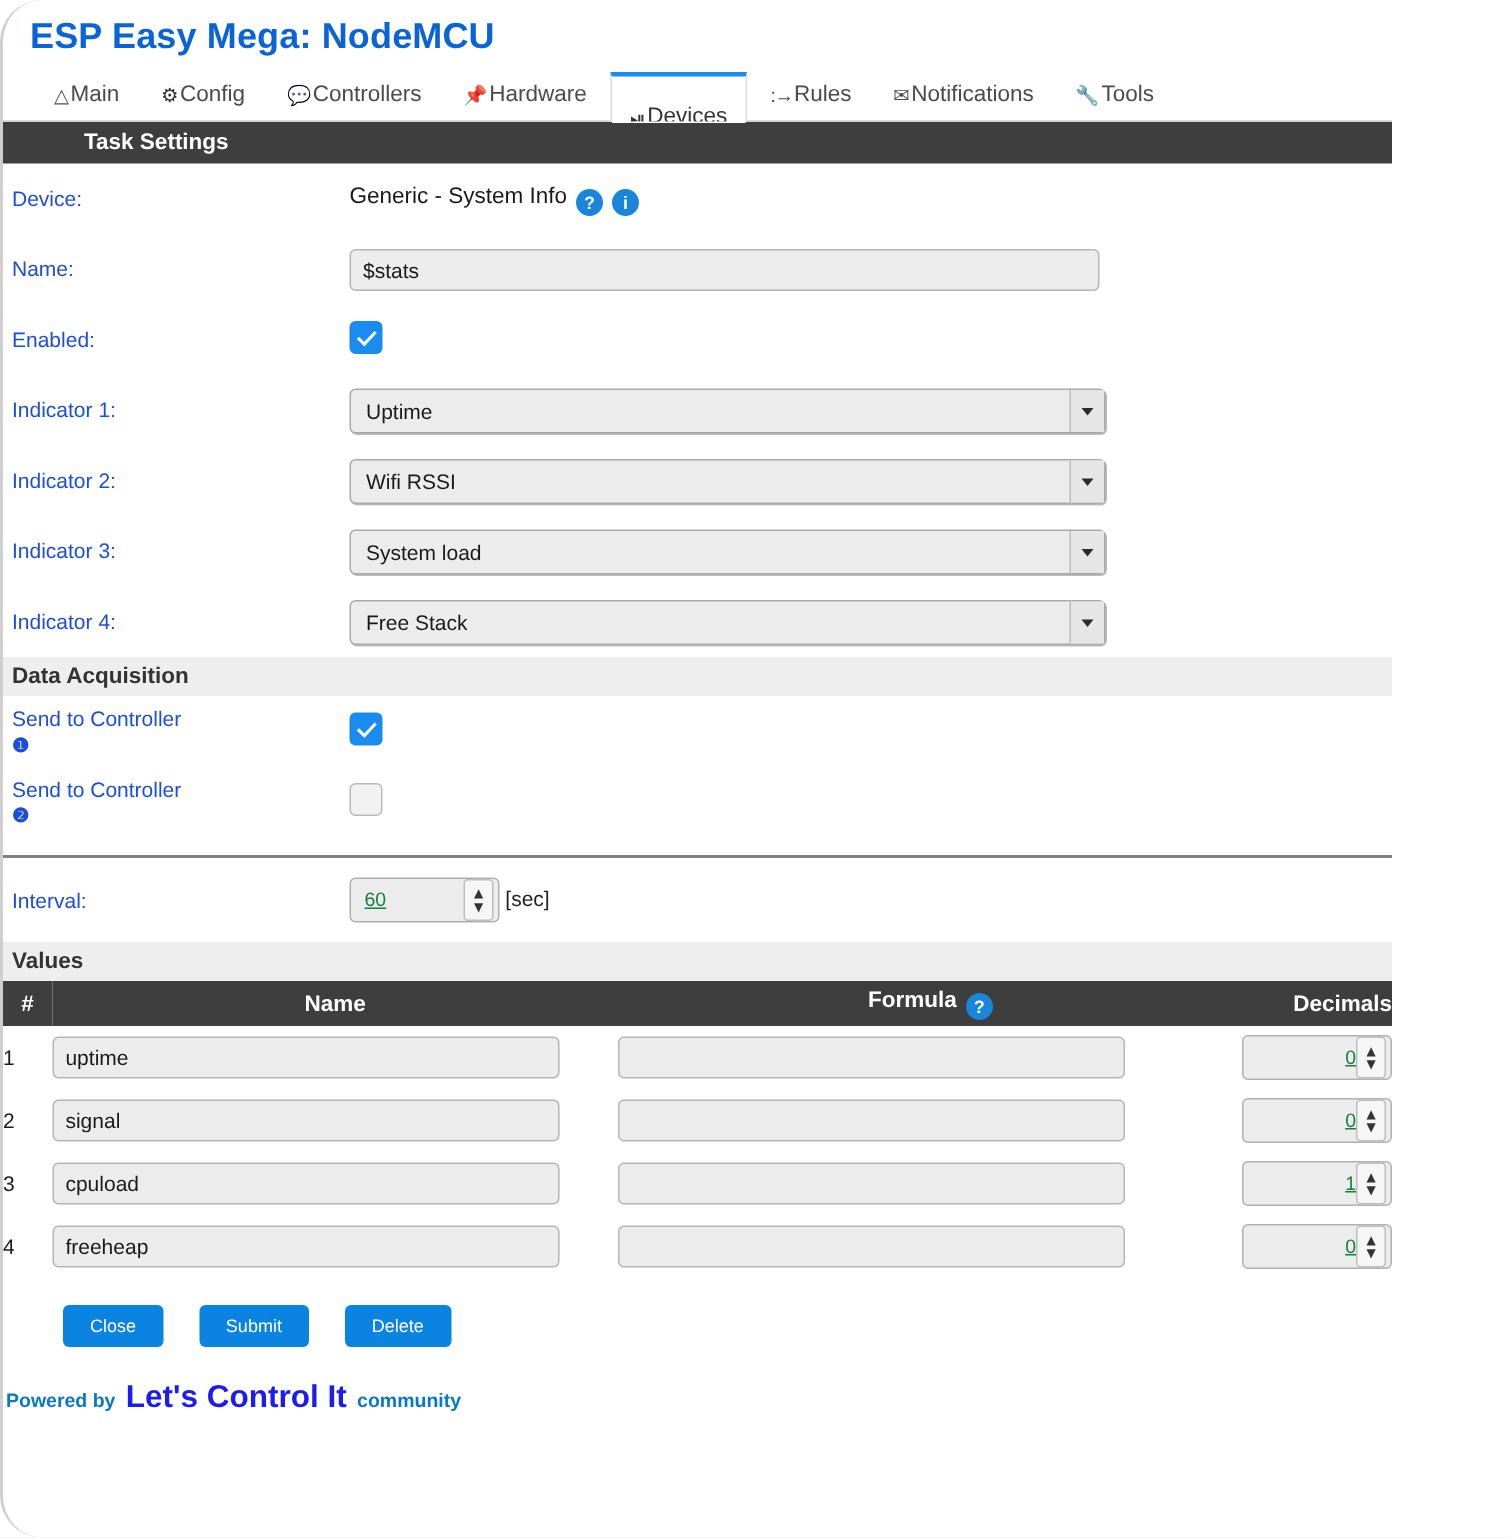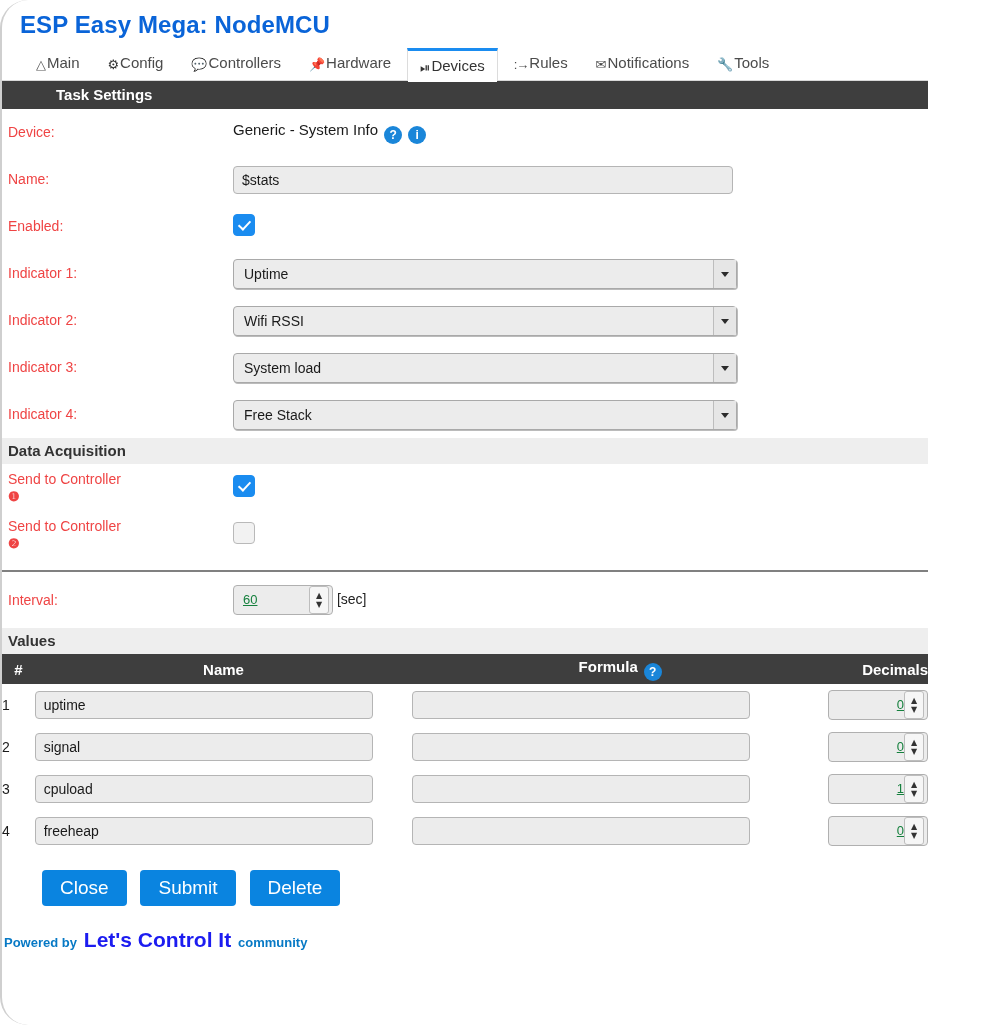--- a/index.html
+++ b/index.html
@@ -63,21 +63,21 @@
     margin-right: 1px;
     vertical-align: -1px;
     line-height: 1;
   }
   .tab.active {
     background: #ffffff;
     border-left: 1px solid #dcdcdc;
     border-right: 1px solid #dcdcdc;
     border-top: 3px solid #1a8cf0;
     color: #333333;
-    padding-top: 6px;
+    padding-top: 18px;
     z-index: 3;
   }
   .tab.active::after {
     content: "";
     position: absolute;
     left: 0; right: 0; bottom: -1px;
     height: 1px;
     background: #ffffff;
   }
 
@@ -122,21 +122,21 @@
     display: flex;
     align-items: center;
     min-height: 47px;
     padding-left: 6px;
     box-sizing: border-box;
   }
   .row .lbl {
     width: 225px;
     flex: 0 0 225px;
     font-size: 14px;
-    color: #ef4444;
+    color: #1d4ed8;
     line-height: 1.25;
   }
   .row .fld {
     flex: 1 1 auto;
   }
   .lbl-sub {
     display: block;
     font-weight: bold;
     font-size: 13px;
   }
@@ -339,23 +339,23 @@
   .btnrow {
     padding: 18px 0 0 40px;
   }
   .btn {
     display: inline-block;
     background: #0a84e0;
     color: #ffffff;
     border: none;
     border-radius: 4px;
     font-family: "Liberation Sans", sans-serif;
-    font-size: 19px;
+    font-size: 12px;
     padding: 7px 18px;
-    margin-right: 10px;
+    margin-right: 20px;
     cursor: pointer;
   }
 
   
   .footer {
     padding: 22px 0 0 2px;
     white-space: nowrap;
   }
   .footer .pb {
     color: #0779c5;

